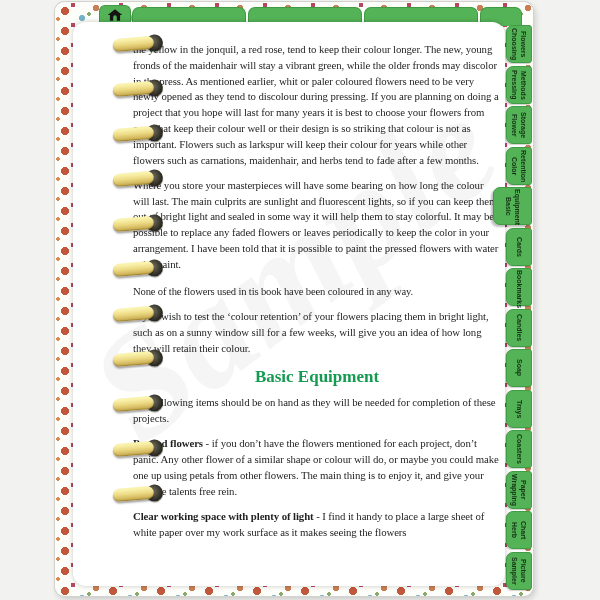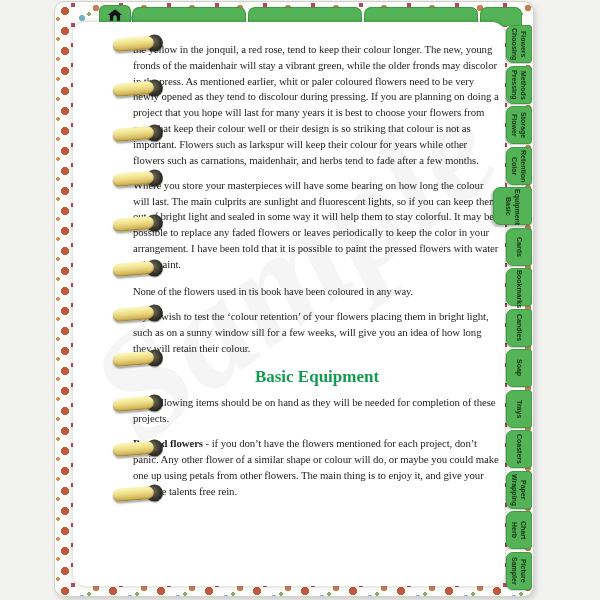--- a/index.html
+++ b/index.html
@@ -130,20 +130,21 @@
     <div class="page">
       <div class="watermark">Sample</div>
       <div class="content">
         <p>the yellow in the jonquil, a red rose, tend to keep their colour longer.  The new, young fronds of the maidenhair will stay a vibrant green, while the older fronds may discolor in the press.  As mentioned earlier, whit or paler coloured flowers need to be very newly opened as they tend to discolour during pressing.  If you are planning on doing a project that you hope will last for many years it is best to choose your flowers from ones that keep their colour well or their design is so striking that colour is not as important.  Flowers such as larkspur will keep their colour for years while other flowers such as carnations, maidenhair, and herbs tend to fade after a few months.</p>
         <p>Where you store your masterpieces will have some bearing on how long the colour will last.  The main culprits are sunlight and fluorescent lights, so if you can keep them out of bright light and sealed in some way it will help them to stay colorful.  It may be possible to replace any faded flowers or leaves periodically to keep the color in your arrangement.  I have been told that it is possible to paint the pressed flowers with water color paint.</p>
         <p class="note">None of the flowers used in tis book have been coloured in any way.</p>
         <p>If you wish to test the ‘colour retention’ of your flowers placing them in bright light, such as on a sunny window sill for a few weeks, will give you an idea of how long they will retain their colour.</p>
         <h2>Basic Equipment</h2>
         <p>The following items should be on hand as they will be needed for completion of these projects.</p>
         <p><b>Pressed flowers</b><span> - if you don’t have the flowers mentioned for each project, don’t panic.  Any other flower of a similar shape or colour will do, or maybe you could make one up using petals from other flowers.  The main thing is to enjoy it, and give your creative talents free rein.</span></p>
+        <p><b>Clear working space with plenty of light</b><span> - I find it handy to place a large sheet of white paper over my work surface as it makes seeing the flowers</span></p>
       </div>
     </div>
 
     <div>
       <div class="ring" style="top:34px">
           <i class="hole"></i>
           <i class="tube"></i>
         </div>
       <div class="ring" style="top:79px">
           <i class="hole"></i>

